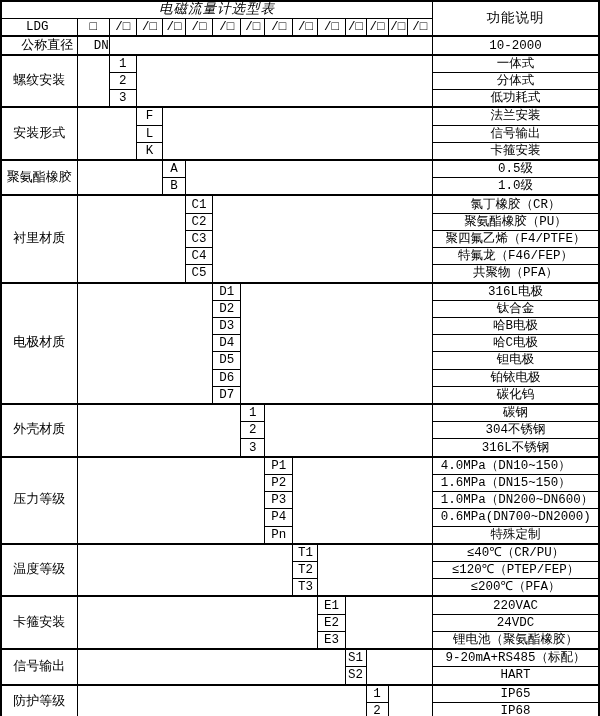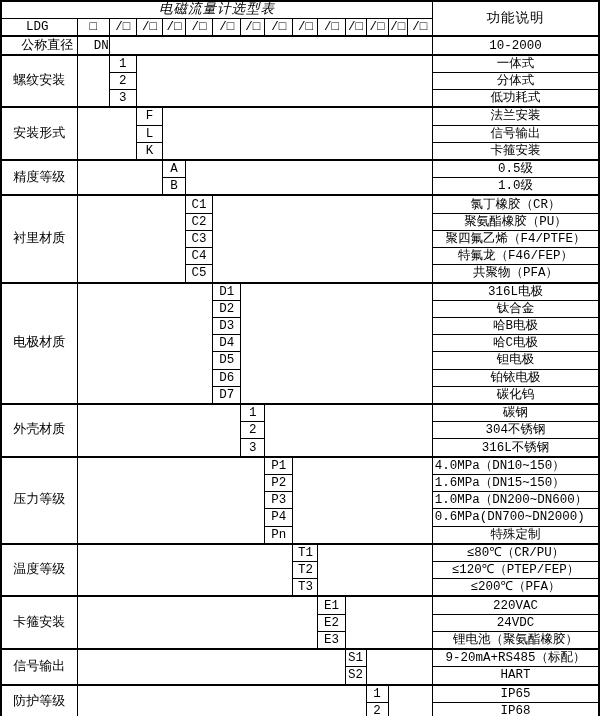--- a/index.html
+++ b/index.html
@@ -13,21 +13,21 @@
     font-size: 13px;
     text-align: center;
     vertical-align: middle;
     white-space: nowrap;
     overflow: hidden;
   }
   td.title    { font-size: 13.5px; letter-spacing: 1px; font-style: italic; }
   td.desc-hd  { font-size: 13.5px; letter-spacing: 1px; }
   td.left     { text-align: left; padding-left: 24px; }
   td.left2    { text-align: center; padding-left: 16px; }
-  td.leftpad  { text-align: left; padding-left: 2px; }
+  td.leftpad  { text-align: left; padding-left: 8px; }
   td.code     { font-size: 12.5px; }
   td.boxcell  { font-size: 12.5px; }
   tr.sep td   { border-top: 2px solid #000; }
 </style>
 </head>
 <body>
 
 <table>
   <colgroup>
     <col style="width:76px">
@@ -99,21 +99,21 @@
       </tr>
       <tr>
         <td class="code">L</td>
         <td class="code">信号输出</td>
       </tr>
       <tr>
         <td class="code">K</td>
         <td class="code">卡箍安装</td>
       </tr>
       <tr class="sep">
-        <td rowspan="2">精度等级</td>
+        <td rowspan="2">聚氨酯橡胶</td>
         <td rowspan="2" colspan="3"></td>
         <td class="code">A</td>
         <td rowspan="2" colspan="10"></td>
         <td class="code">0.5级</td>
       </tr>
       <tr>
         <td class="code">B</td>
         <td class="code">1.0级</td>
       </tr>
       <tr class="sep">
@@ -206,21 +206,21 @@
       </tr>
       <tr>
         <td class="code">Pn</td>
         <td class="code">特殊定制</td>
       </tr>
       <tr class="sep">
         <td rowspan="3">温度等级</td>
         <td rowspan="3" colspan="8"></td>
         <td class="code">T1</td>
         <td rowspan="3" colspan="5"></td>
-        <td class="code">≤80℃（CR/PU）</td>
+        <td class="code">≤40℃（CR/PU）</td>
       </tr>
       <tr>
         <td class="code">T2</td>
         <td class="code">≤120℃（PTEP/FEP）</td>
       </tr>
       <tr>
         <td class="code">T3</td>
         <td class="code">≤200℃（PFA）</td>
       </tr>
       <tr class="sep">

